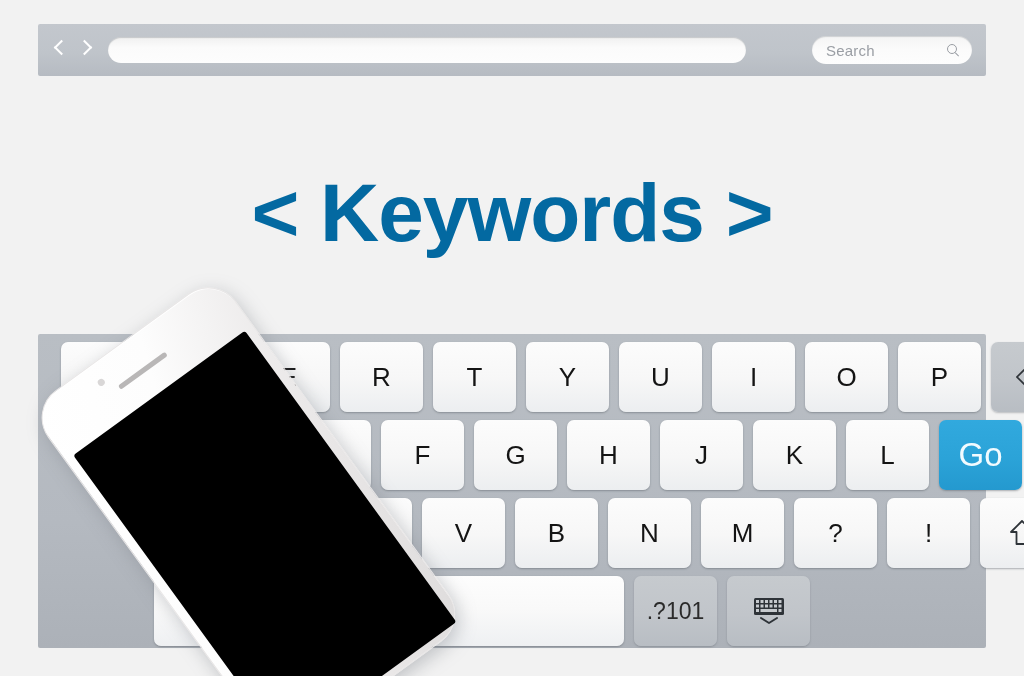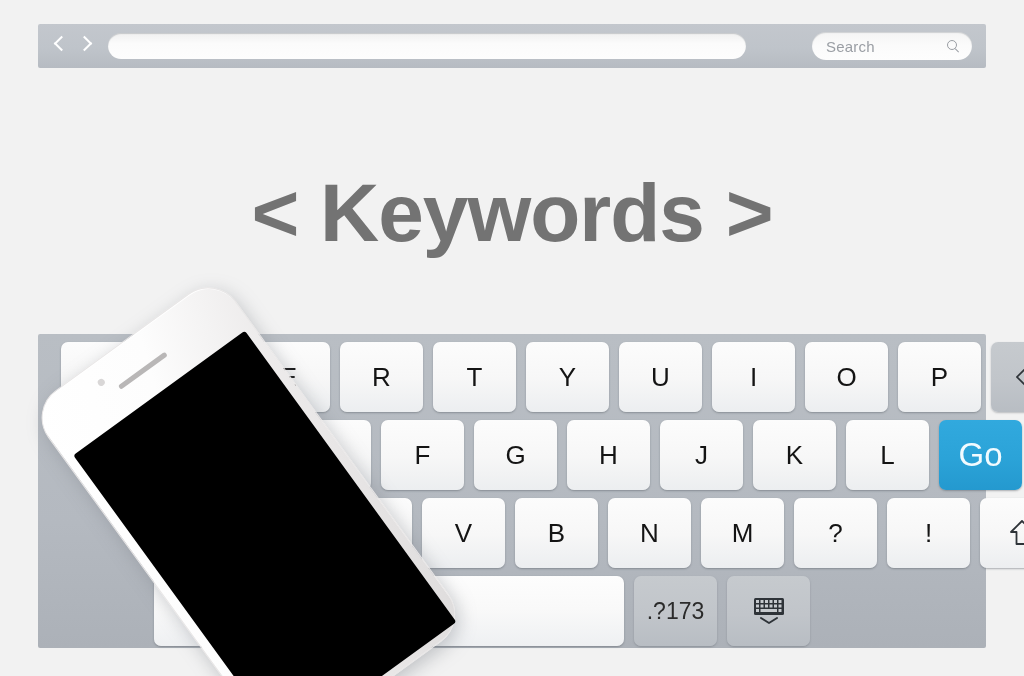--- a/index.html
+++ b/index.html
@@ -17,21 +17,21 @@
     background: #f2f2f2;
     overflow: hidden;
   }
 
   
   #toolbar {
     position: absolute;
     left: 38px;
     top: 24px;
     width: 948px;
-    height: 44px;
+    height: 52px;
     background: linear-gradient(180deg, #c3c7cd 0%, #bfc4ca 55%, #b6bbc2 100%);
     border-radius: 2px;
     display: flex;
     align-items: center;
     box-sizing: border-box;
     padding: 0 14px 0 16px;
   }
   .nav-arrows {
     display: flex;
     align-items: center;
@@ -122,21 +122,21 @@
   
   #headline {
     position: absolute;
     left: 0;
     top: 166px;
     width: 1024px;
     text-align: center;
     font-size: 82px;
     font-weight: 700;
     letter-spacing: -1px;
-    color: #737373;
+    color: #0369a1;
     font-family: "Liberation Sans", sans-serif;
     white-space: nowrap;
   }
 
   
   #keyboard {
     position: absolute;
     left: 38px;
     top: 334px;
     width: 948px;
@@ -329,21 +329,21 @@
           <svg width="26" height="28" viewBox="0 0 26 28">
             <path d="M13 2 L24 13 L18.5 13 L18.5 25 L7.5 25 L7.5 13 L2 13 Z" fill="none" stroke="#2e3338" stroke-width="1.8" stroke-linejoin="round"></path>
           </svg>
         </span>
       </div>
     </div>
 
     <div class="kb-row" id="row4">
       <div class="key gray" style="width:83px; visibility:hidden;"></div>
       <div class="key space"></div>
-      <div class="key gray num">.?173</div>
+      <div class="key gray num">.?101</div>
       <div class="key gray">
         <span class="hidekb">
           <svg width="34" height="28" viewBox="0 0 34 28">
             <rect x="2" y="1" width="30" height="17" rx="1.5" fill="#2e3338"></rect>
             <g fill="#c6cace">
               <rect x="4" y="3" width="3" height="3"></rect>
                 <rect x="8.5" y="3" width="3" height="3"></rect>
               <rect x="13" y="3" width="3" height="3"></rect>
                 <rect x="17.5" y="3" width="3" height="3"></rect>
               <rect x="22" y="3" width="3" height="3"></rect>

